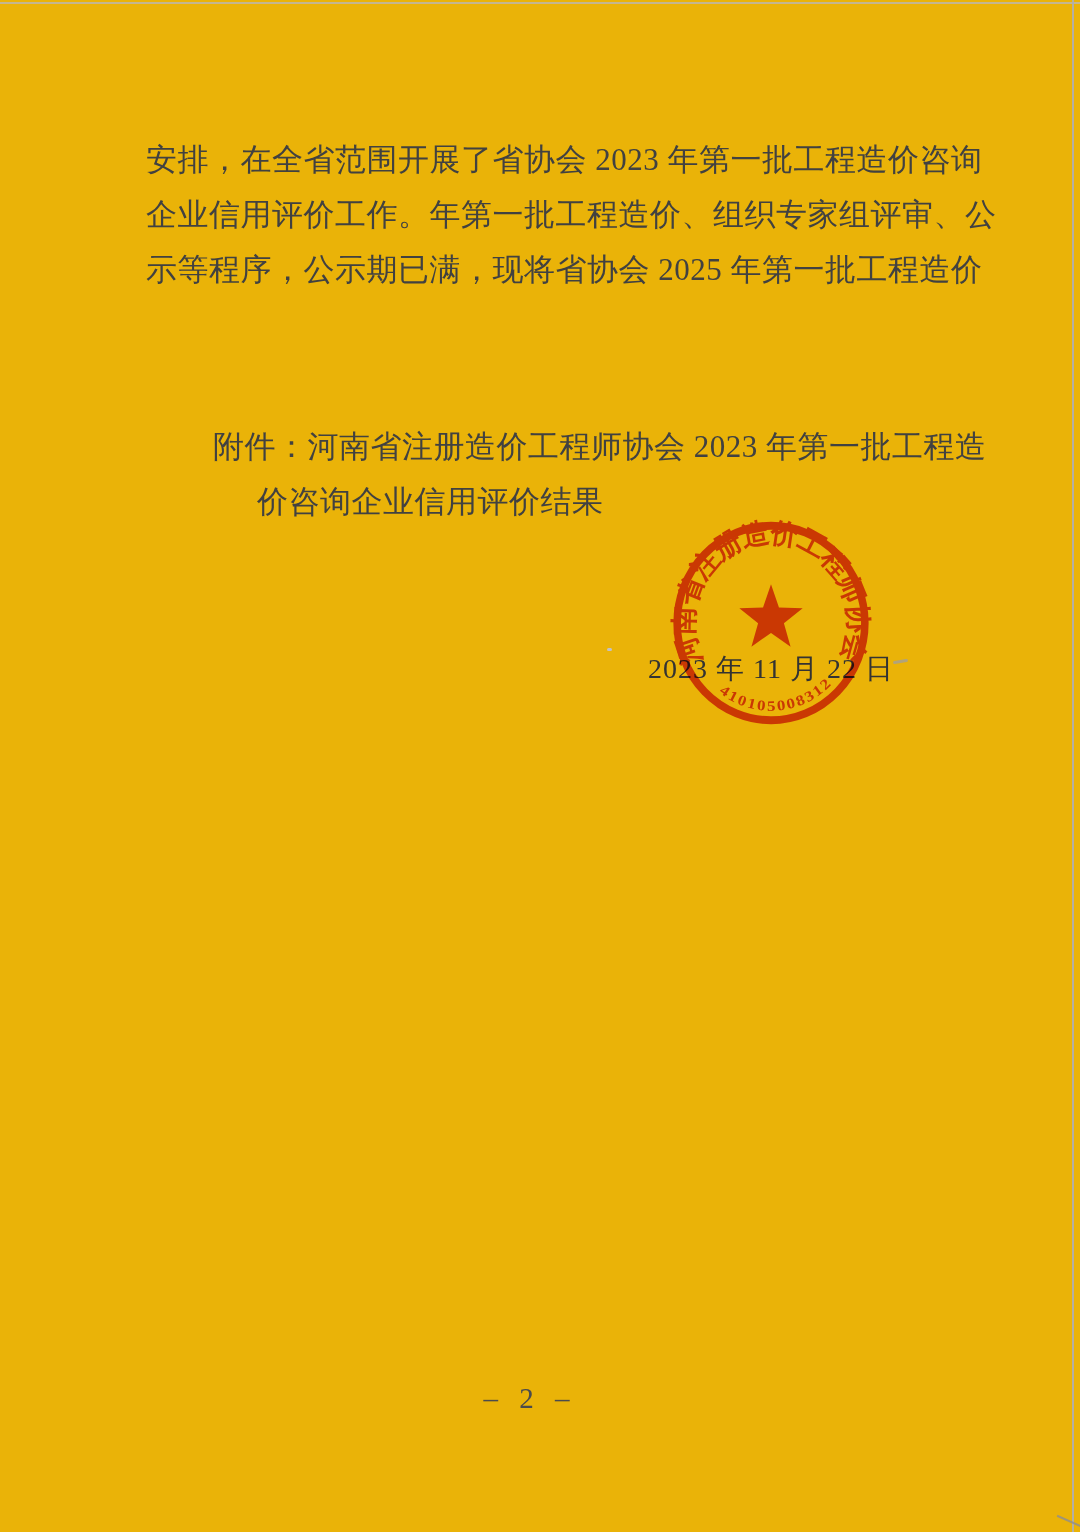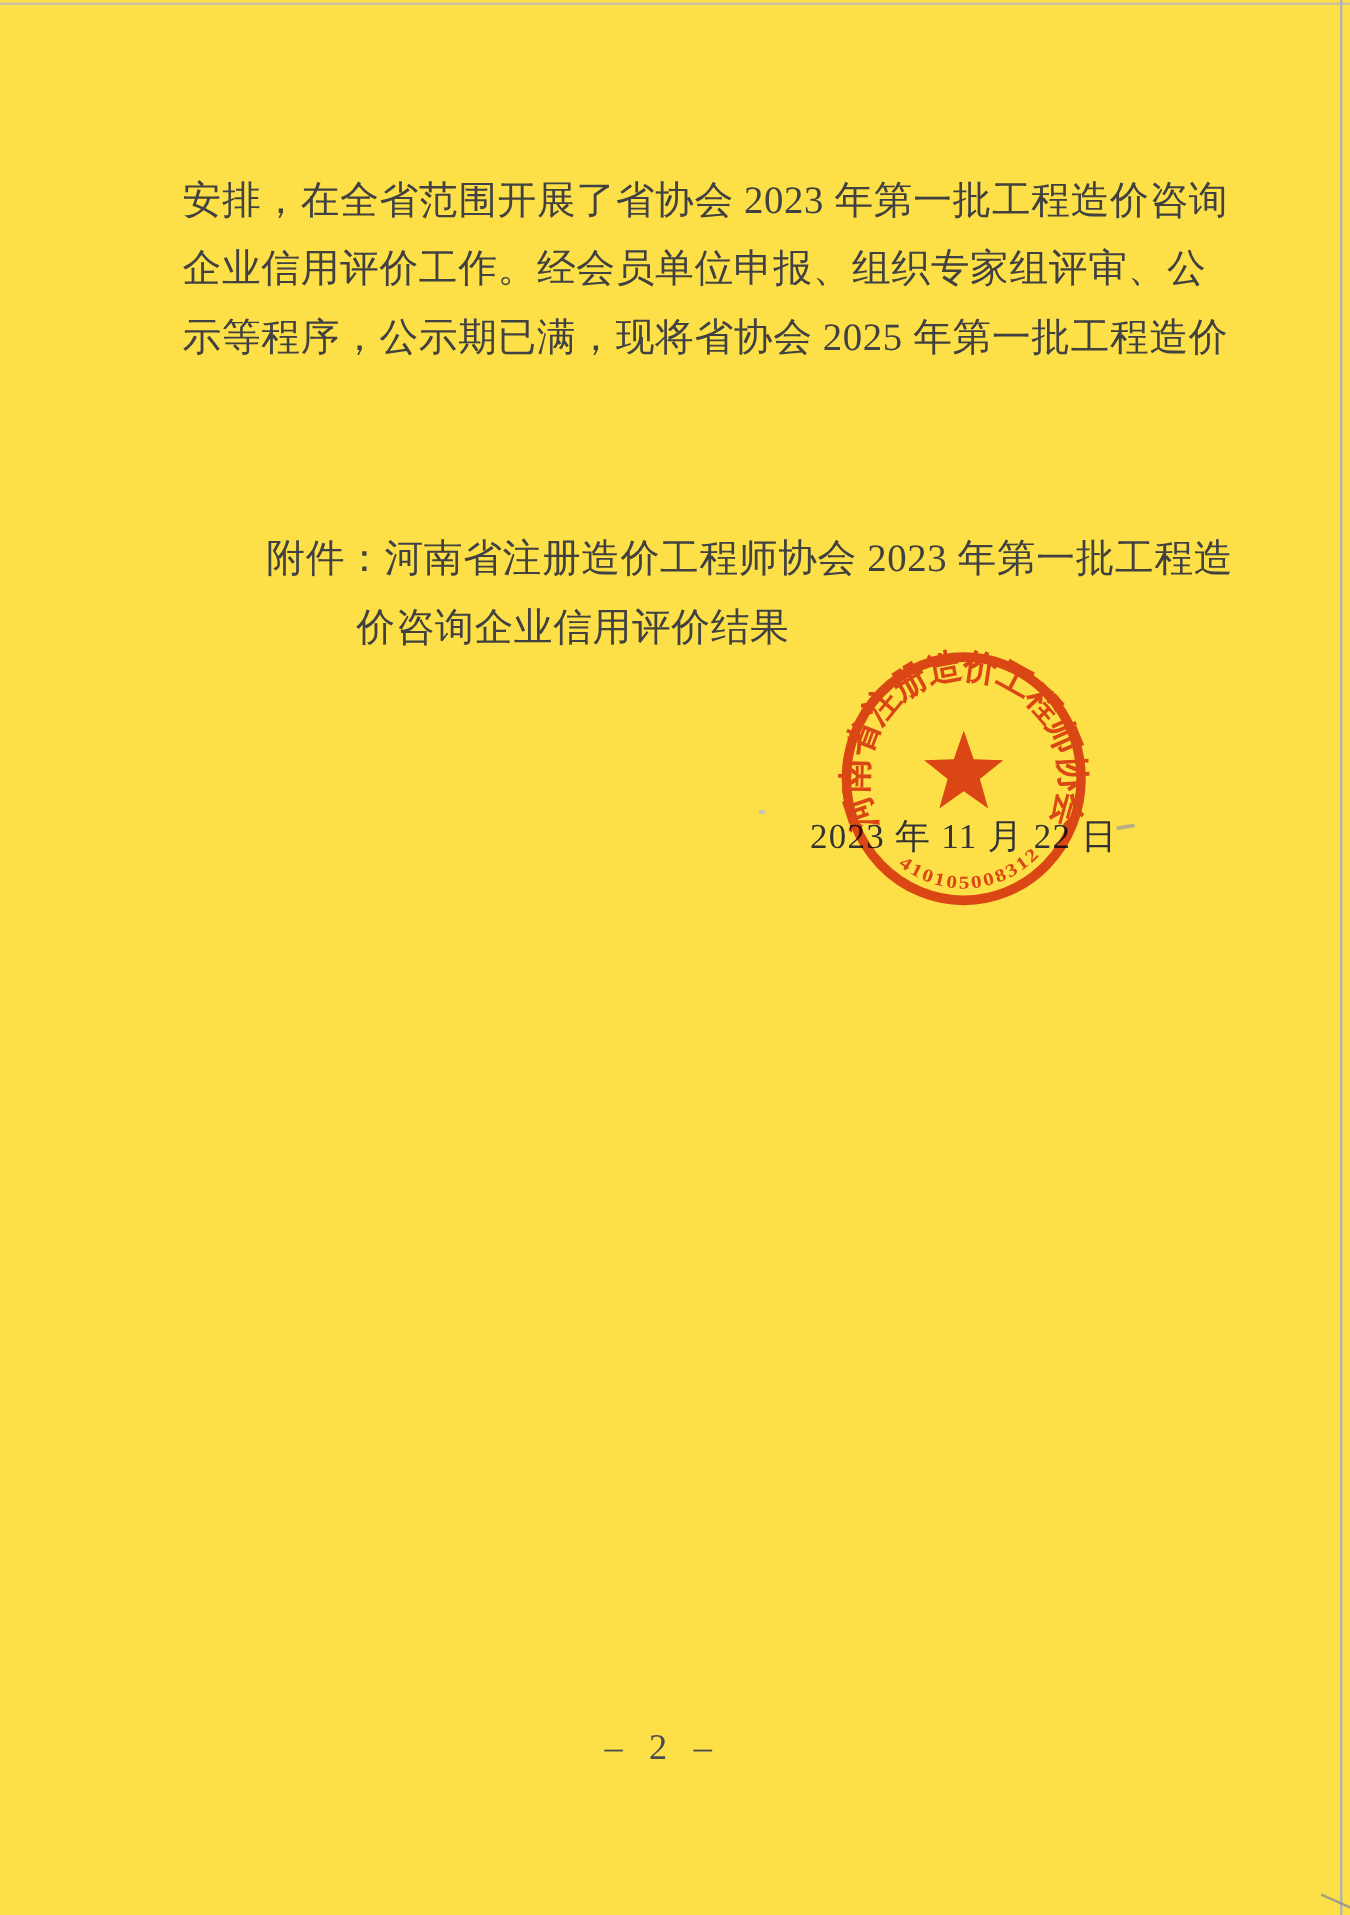--- a/index.html
+++ b/index.html
@@ -1,21 +1,21 @@
 <!DOCTYPE html>
 <html><head>
 <meta charset="utf-8">
 <style>
   * { margin: 0; padding: 0; box-sizing: border-box; }
   html, body { background: #e8e8e8; }
   .page {
     position: relative;
     width: 1080px;
     height: 1532px;
-    background: #fde047;
+    background: #eab308;
     overflow: hidden;
     font-family: "Liberation Serif", "DejaVu Serif", serif;
     color: #3e3e3e;
   }
   
   .scan-line-top {
     position: absolute; top: 2px; left: 0; width: 1080px; height: 2px;
     background: #b7b7bc; opacity: .75;
   }
   .scan-line-right {
@@ -39,21 +39,21 @@
     position: absolute; left: 146px; top: 132px;
     font-size: 31px; line-height: 55px; letter-spacing: 0.5px;
     white-space: nowrap; color: #414141;
   }
   
   .attachment {
     position: absolute; left: 213px; top: 419px;
     font-size: 31px; line-height: 55px; letter-spacing: 0.5px;
     white-space: nowrap; color: #414141;
   }
-  .attachment .att-line-2 { margin-left: 72px; }
+  .attachment .att-line-2 { margin-left: 44px; }
   
   .date-text {
     position: absolute; left: 648px; top: 650px;
     font-size: 28px; letter-spacing: 1px; white-space: nowrap; color: #333;
   }
   
   .seal {
     position: absolute; left: 660px; top: 508px;
     width: 222px; height: 230px;
     mix-blend-mode: multiply;
@@ -78,21 +78,21 @@
 <div class="page">
 
   <div class="scan-line-top"></div>
   <div class="scan-line-right"></div>
   <div class="corner-nick"></div>
   <div class="speck-1"></div>
   <div class="speck-2"></div>
 
   <div class="body-text">
     <div>安排，在全省范围开展了省协会 2023 年第一批工程造价咨询</div>
-    <div>企业信用评价工作。经会员单位申报、组织专家组评审、公</div>
+    <div>企业信用评价工作。年第一批工程造价、组织专家组评审、公</div>
     <div>示等程序，公示期已满，现将省协会 2025 年第一批工程造价</div>
   </div>
 
   <div class="attachment">
     <div class="att-line-1">附件：河南省注册造价工程师协会 2023 年第一批工程造</div>
     <div class="att-line-2">价咨询企业信用评价结果</div>
   </div>
 
   <div class="date-text">2023 年 11 月 22 日</div>
 

